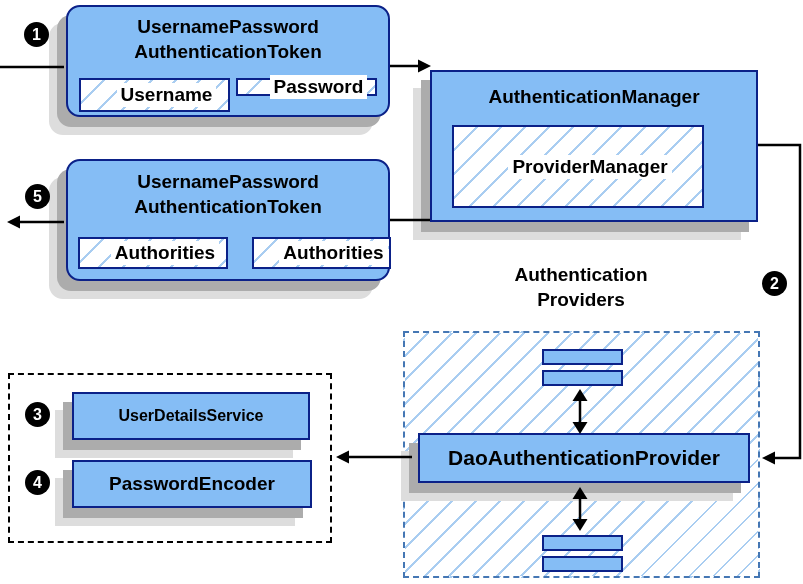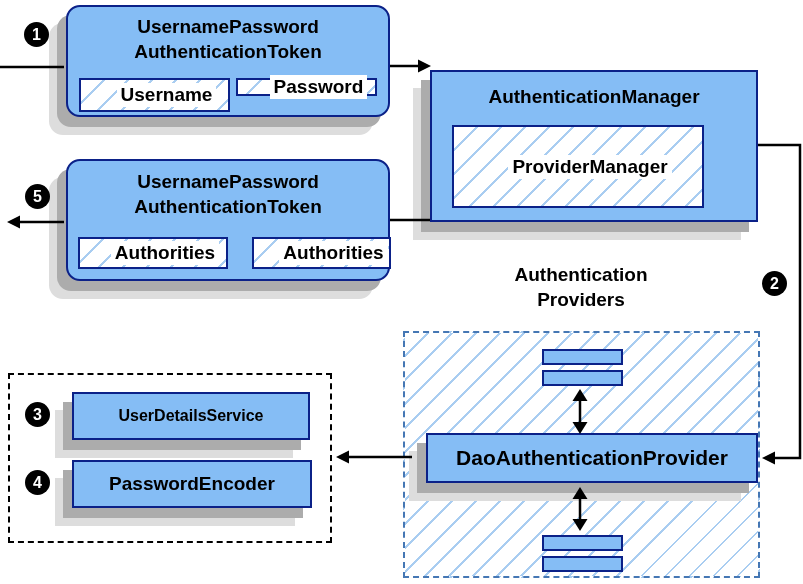--- a/index.html
+++ b/index.html
@@ -98,21 +98,21 @@
 
   <div class="abs title" style="left:421px; top:262px; width:320px;">
     <span>Authentication</span>
     <span>Providers</span>
   </div>
   <div class="abs hatch dashed-blue" style="left:403px; top:331px; width:357px; height:247px;"></div>
 
   <div class="abs bar" style="left:542px; top:349px; width:81px; height:16px;"></div>
   <div class="abs bar" style="left:542px; top:370px; width:81px; height:16px;"></div>
 
-  <div class="abs node shadowed center bigfont" style="left:418px; top:433px; width:332px; height:50px;margin-left:8px;">
+  <div class="abs node shadowed center bigfont" style="left:418px; top:433px; width:332px; height:50px;">
     <span>DaoAuthenticationProvider</span>
   </div>
 
   <div class="abs bar" style="left:542px; top:535px; width:81px; height:16px;"></div>
   <div class="abs bar" style="left:542px; top:556px; width:81px; height:16px;"></div>
 
   <div class="abs dotted-black" style="left:8px; top:373px; width:324px; height:170px;"></div>
   <div class="abs node shadowed center" style="left:72px; top:392px; width:238px; height:48px; font-size:16px;">
     <span>UserDetailsService</span>
   </div>

